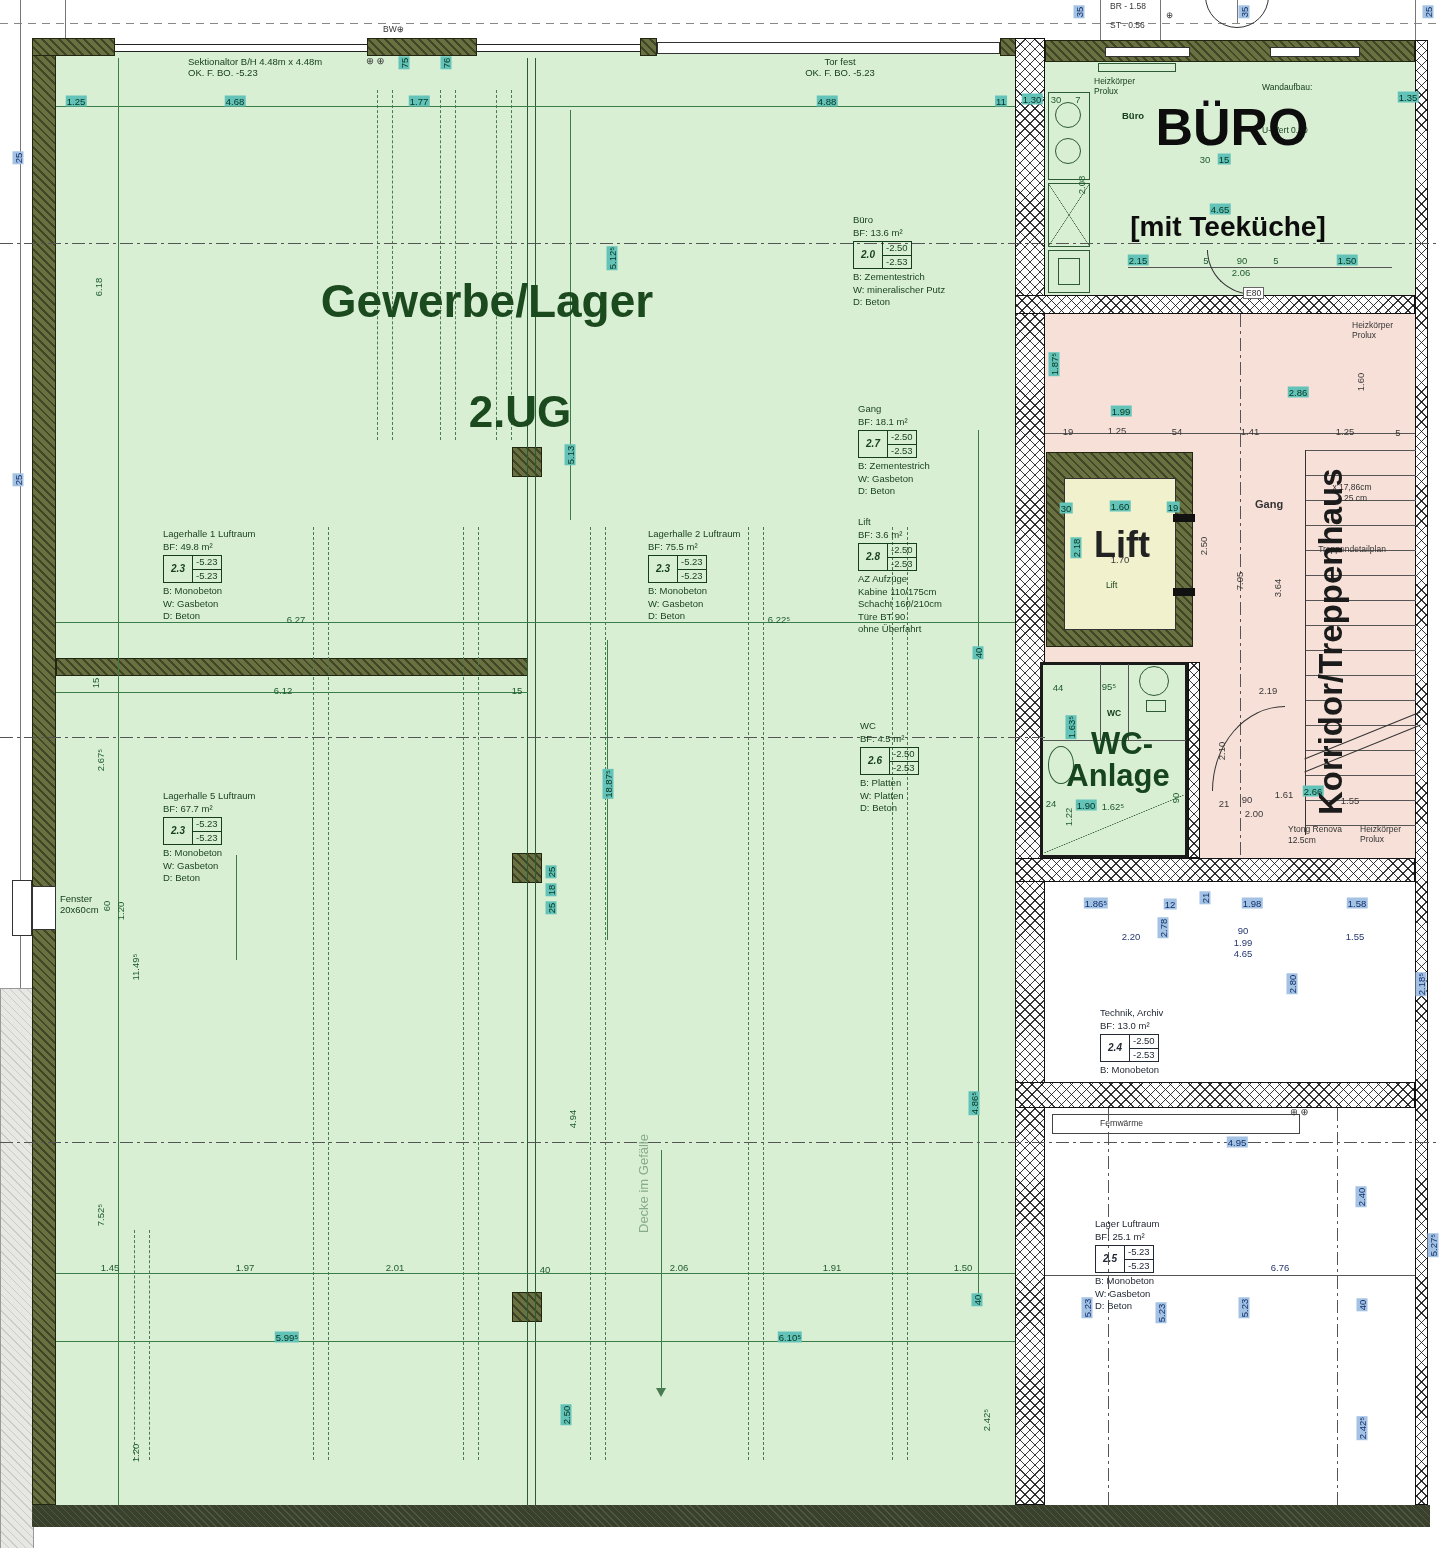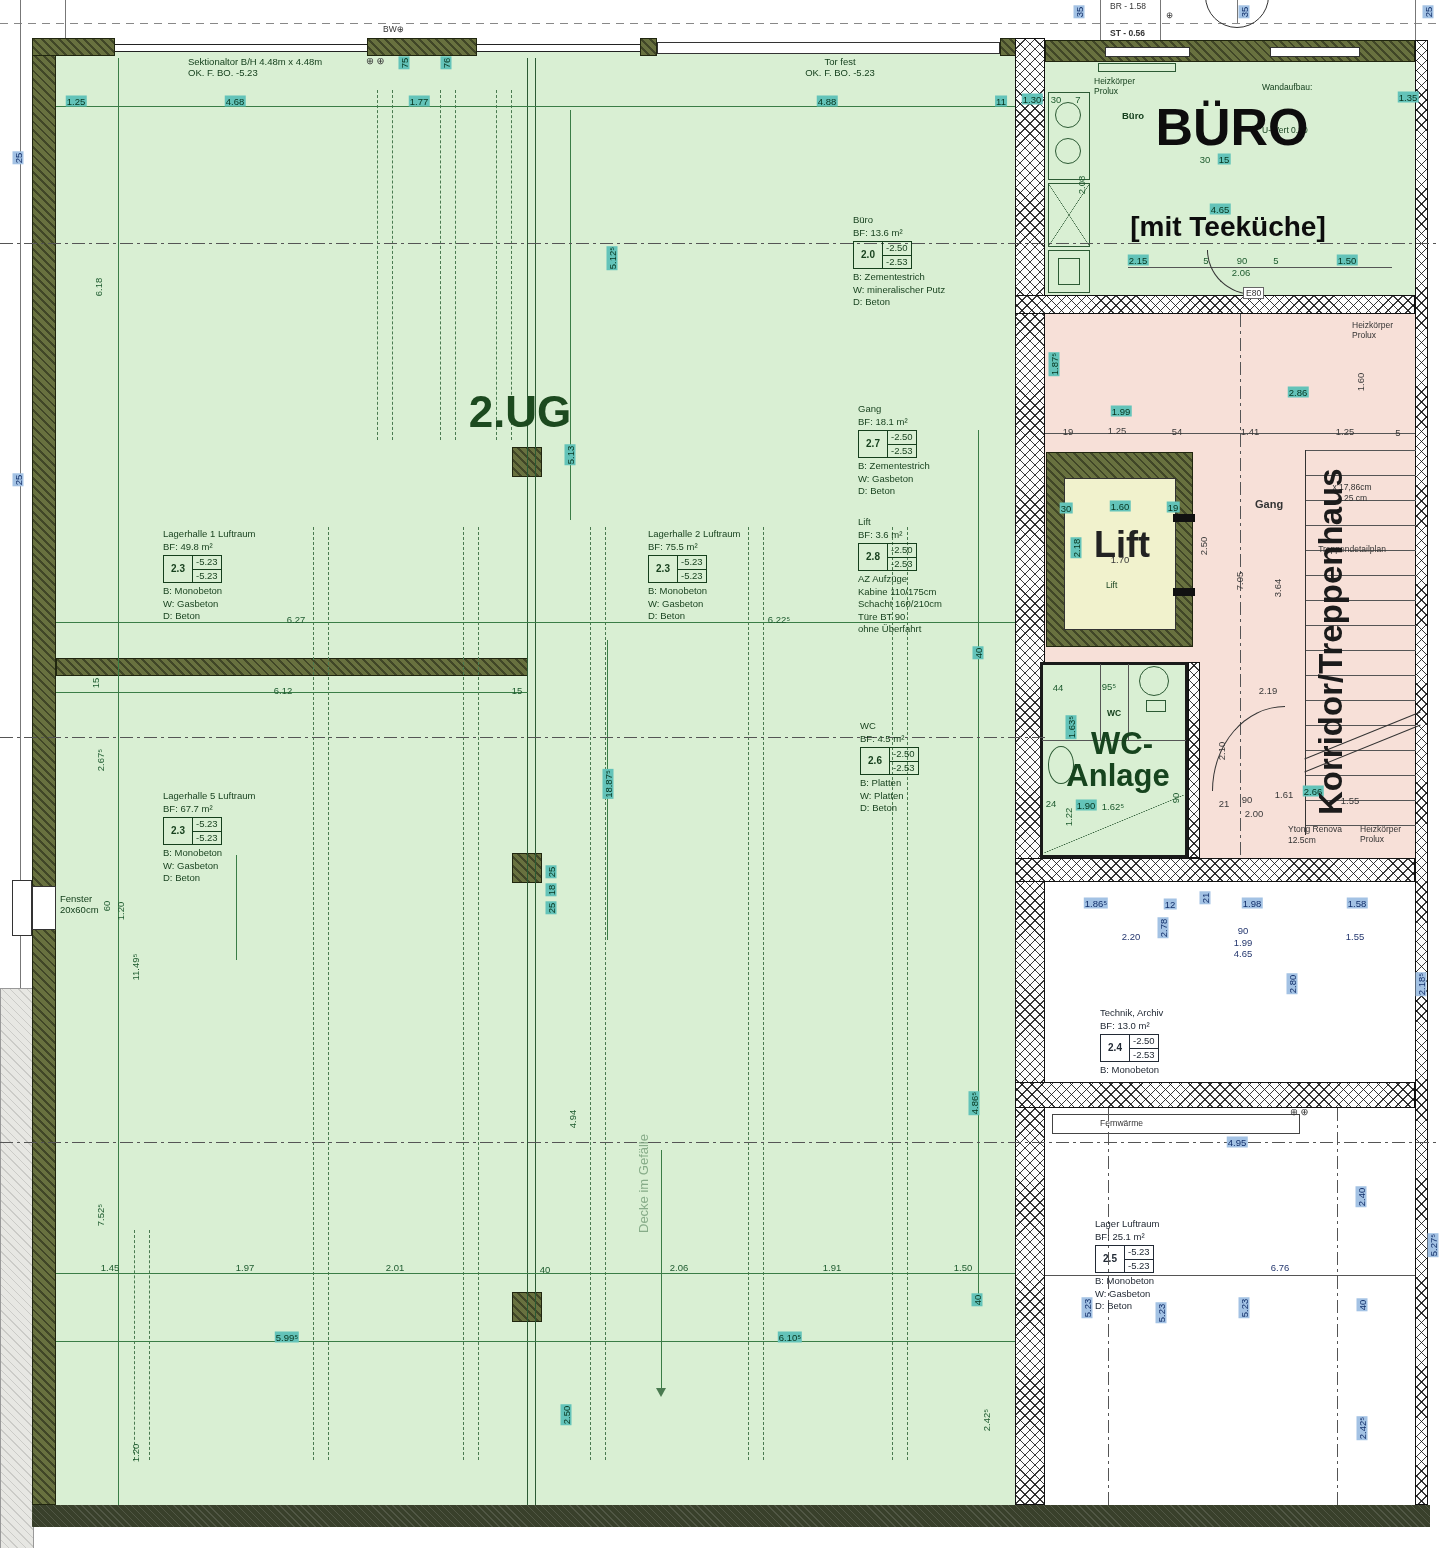--- a/index.html
+++ b/index.html
@@ -48,21 +48,21 @@
   .dim.rot{transform:translate(-50%,-50%) rotate(-90deg);}
   .dim.hlt{background:#63c3b9;color:#06351f;}
   .dim.hlb{background:#a3c2e4;color:#13306b;}
   .dim.navy{color:#23366e;}
   .dim.dark{color:#3a3a3a;}
   .roombox{position:absolute;font-size:9.5px;color:#153f1c;line-height:12.5px;
            white-space:nowrap;z-index:30;}
   .roombox.dark{color:#222a35;}
   .lvlbox{display:flex;width:max-content;border:1px solid currentColor;margin:2px 0;}
   .lvl-l{min-width:22px;padding:0 3px;display:flex;align-items:center;justify-content:center;
-         font-weight:700;font-size:10px;border-right:1px solid currentColor;}
+         font-weight:700;font-size:10px;border-right:1px solid currentColor;font-style:italic;}
   .lvl-t{border-bottom:1px solid currentColor;padding:0 3px;}
   .lvl-b{padding:0 3px;}
   .arcBL{border-left:1px solid #333;border-bottom:1px solid #333;border-bottom-left-radius:100%;z-index:22;}
   .arcTL{border-left:1px solid #333;border-top:1px solid #333;border-top-left-radius:100%;z-index:22;}
   .stairs{border-left:1px solid #333;z-index:14;
           background-image:repeating-linear-gradient(180deg,#555 0 1px,transparent 1px 25px);}
   .fix{box-shadow:inset 0 0 0 1px #2c5a34;z-index:16;}
   .circ{border:1px solid #2c5a34;border-radius:50%;z-index:17;}
   .xbox{z-index:17;background:
         linear-gradient(to top right,transparent calc(50% - .5px),#2c5a34 50%,transparent calc(50% + .5px)),
@@ -77,21 +77,21 @@
 
   <div class="abs mdash" style="left:0;top:23px;width:1440px;"></div>
   <div class="abs gstub" style="left:20px;top:0;height:1548px;"></div>
   <div class="abs gstub" style="left:65px;top:0;height:38px;"></div>
   <div class="abs gstub" style="left:1100px;top:0;height:58px;"></div>
   <div class="abs gstub" style="left:1160px;top:0;height:58px;"></div>
   <div class="abs gstub" style="left:1237px;top:0;height:23px;"></div>
   <div class="abs gstub" style="left:1415px;top:0;height:40px;"></div>
   <div class="abs" style="left:1205px;top:-36px;width:62px;height:62px;border:1.5px solid #333;border-radius:50%;"></div>
   <div class="ann tiny dark" style="left:1110px;top:1px;">BR  -  1.58</div>
-  <div class="ann tiny dark" style="left:1110px;top:28px;font-weight:bold;">ST  -  0.56</div>
+  <div class="ann tiny dark" style="left:1110px;top:20px;">ST  -  0.56</div>
   <div class="ann tiny dark" style="left:383px;top:24px;">BW⊕</div>
   <div class="ann tiny dark" style="left:1166px;top:10px;">⊕</div>
   <div class="abs grayout" style="left:0;top:988px;width:32px;height:560px;"></div>
 
   <div class="abs green" style="left:56px;top:52px;width:959px;height:1453px;"></div>
 
   <div class="abs olive" style="left:32px;top:38px;width:24px;height:1467px;"></div>
   <div class="abs olive" style="left:32px;top:38px;width:83px;height:18px;"></div>
   <div class="abs doorline" style="left:115px;top:44px;width:252px;height:6px;"></div>
   <div class="abs olive" style="left:367px;top:38px;width:110px;height:18px;"></div>
@@ -187,20 +187,21 @@
   <div class="abs ddh" style="left:0;top:1142px;width:1440px;"></div>
   <div class="abs ddv" style="left:1240px;top:314px;height:544px;"></div>
   <div class="abs ddv" style="left:1108px;top:1108px;height:397px;"></div>
   <div class="abs ddv" style="left:1337px;top:1108px;height:397px;"></div>
 
   <div class="abs arcBL" style="left:1207px;top:250px;width:46px;height:44px;"></div>
   <div class="abs arcTL" style="left:1212px;top:706px;width:72px;height:84px;"></div>
 
   <div class="ann tiny dark" style="left:1244px;top:288px;background:#fff;box-shadow:0 0 0 1px #666;padding:0 2px;z-index:37;">E80</div>
 
+  <div class="big" style="left:487px;top:277px;font-size:46px;">Gewerbe/Lager</div>
   <div class="big" style="left:520px;top:389px;font-size:44px;">2.UG</div>
   <div class="big black" style="left:1232px;top:100px;font-size:52px;">BÜRO</div>
   <div class="big black" style="left:1228px;top:212px;font-size:28px;">[mit Teeküche]</div>
   <div class="big" style="left:1122px;top:526px;font-size:36px;color:#222;">Lift</div>
   <div class="big" style="left:1122px;top:728px;font-size:31px;color:#16441e;">WC-</div>
   <div class="big" style="left:1118px;top:760px;font-size:31px;color:#16441e;">Anlage</div>
   <div class="vtext" style="left:1312px;top:395px;height:420px;font-size:33px;font-weight:700;color:#1b1b1b;">Korridor/Treppenhaus</div>
   <div class="vtext" style="left:636px;top:1108px;height:125px;font-size:13px;color:#87ac89;">Decke im Gefälle</div>
 
   <div class="ann" style="left:188px;top:56px;">Sektionaltor B/H 4.48m x 4.48m</div>

